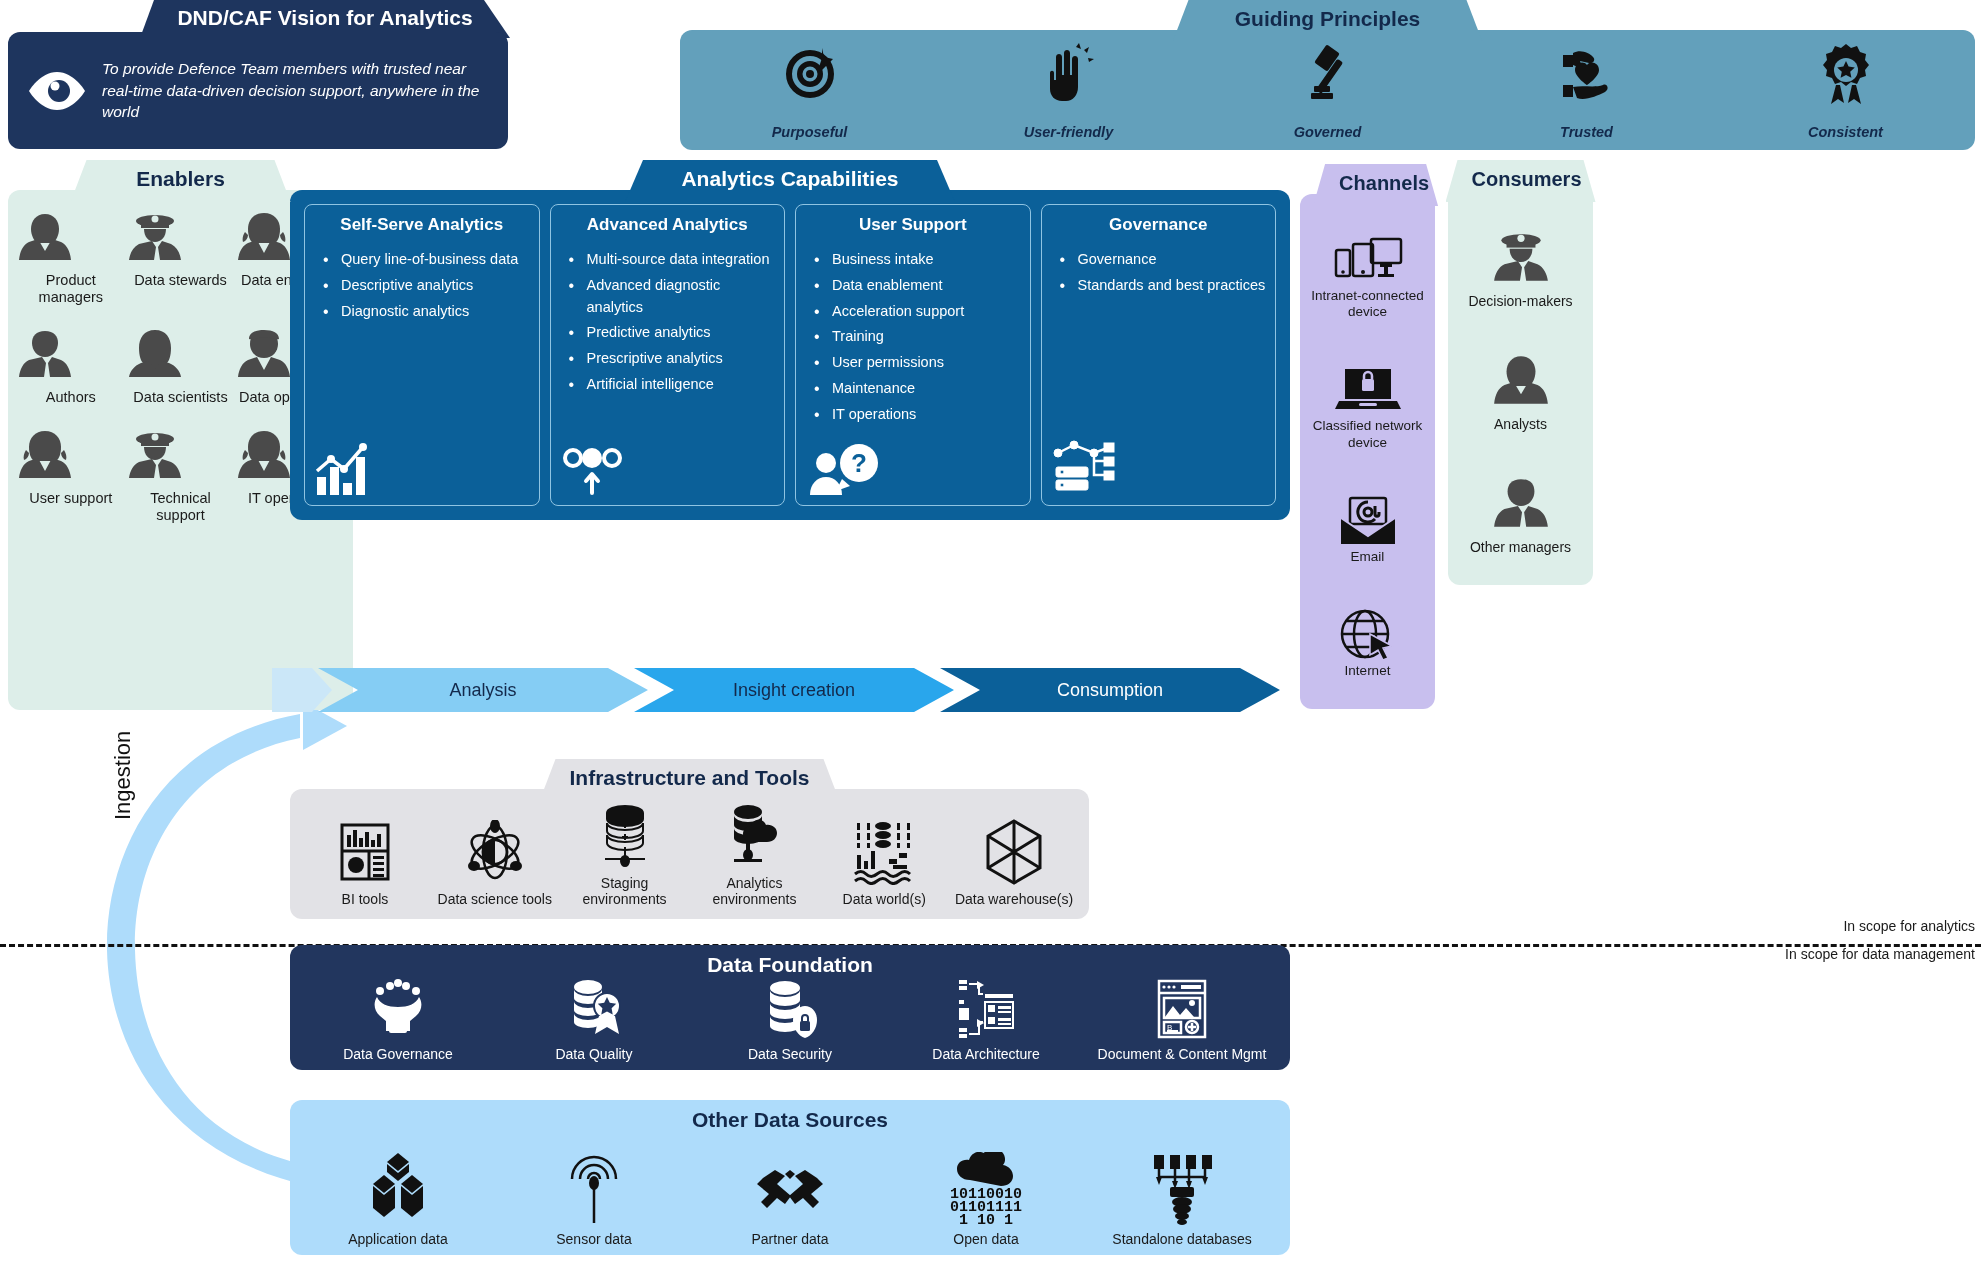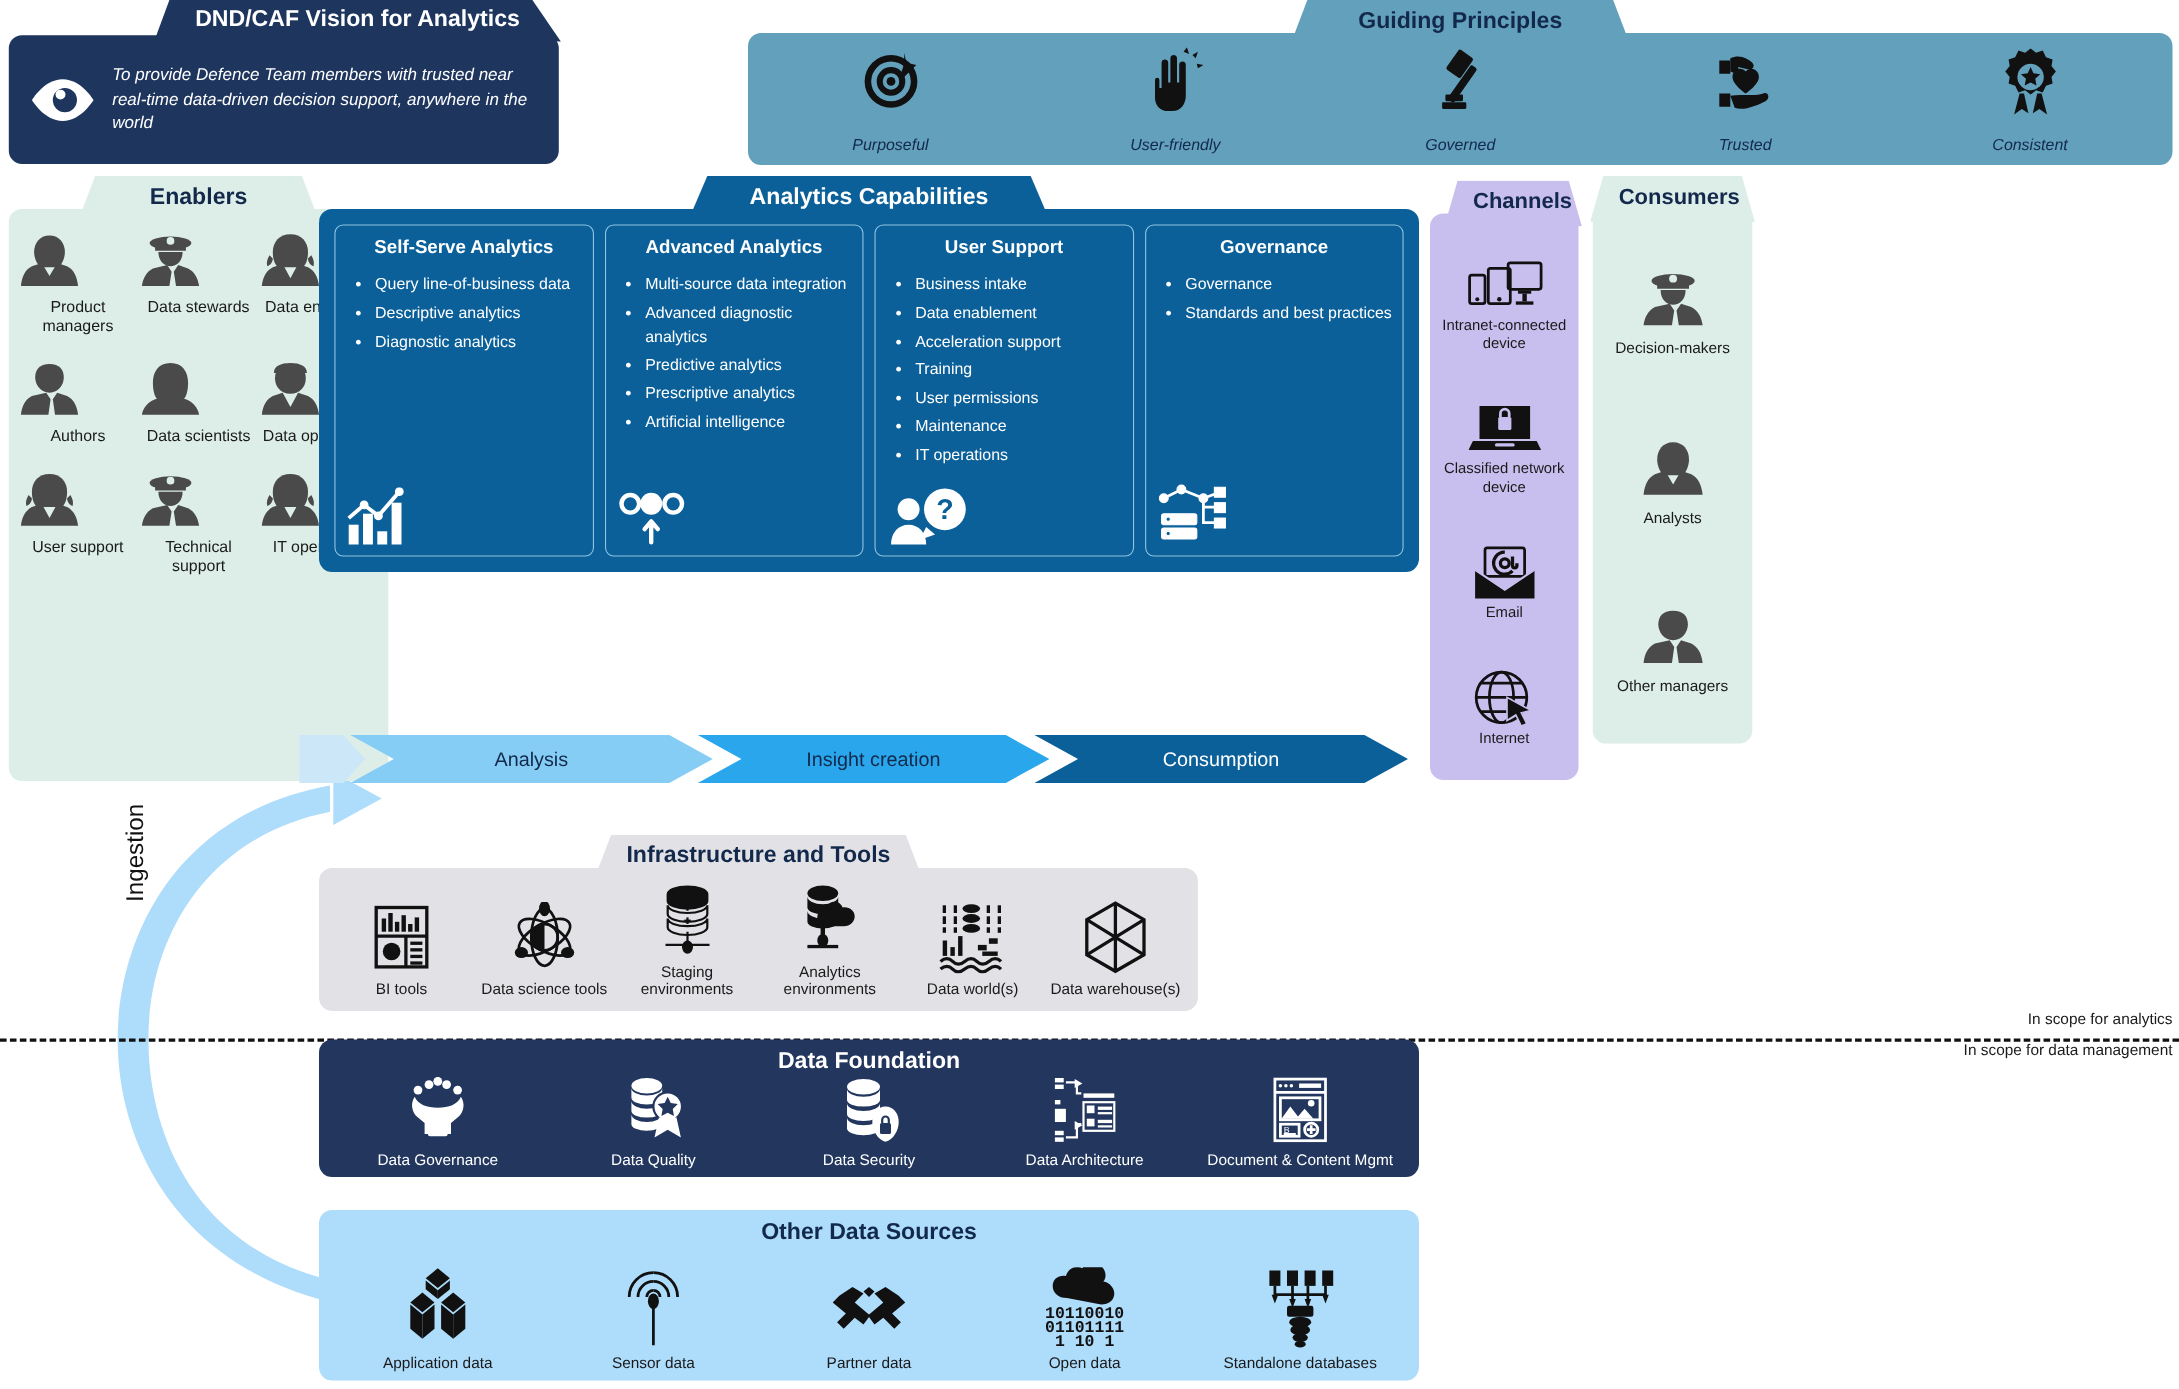--- a/index.html
+++ b/index.html
@@ -30,21 +30,21 @@
   #vision-text { color:#fff; font-style:italic; font-size:15.5px; line-height:1.38; }
 
   
   #gp { left:680px; top:0; width:1295px; height:150px; }
   #gp .tab { background:#63a0bb; font-size:21px; width:310px; padding:0;
              clip-path: polygon(16px 0, calc(100% - 16px) 0, 100% 100%, 0 100%); }
   #gp .body { background:#63a0bb; top:30px; }
   #gp .row { position:absolute; inset:0; display:flex; align-items:flex-end; padding-bottom:10px; }
   #gp .item { flex:1; text-align:center; }
   #gp .item .ico { height:68px; display:flex; align-items:center; justify-content:center; }
-  #gp .item .lbl { font-size:14.5px; font-weight:normal; font-style:italic; color:#13294b; margin-top:16px;}
+  #gp .item .lbl { font-size:14.5px; font-weight:bold; font-style:italic; color:#13294b; margin-top:16px;}
 
   
   #enablers { left:8px; top:160px; width:345px; height:550px; }
   #enablers .tab { background:#ddeee9; font-size:21px; width:220px;
                    clip-path: polygon(16px 0, calc(100% - 16px) 0, 100% 100%, 0 100%); }
   #enablers .body { background:#ddeee9; top:30px; padding:20px 8px 8px; }
   #enablers .grid { display:grid; grid-template-columns:repeat(3,1fr); row-gap:22px; }
   #enablers .cell { text-align:center; }
   #enablers .cell .lbl { font-size:14.5px; color:#1a1a1a; line-height:1.15; margin-top:2px;}
 
@@ -108,21 +108,21 @@
   #channels { left:1300px; top:164px; width:135px; height:545px; }
   #channels .tab { background:#c8bfee; font-size:20px; width:125px; left:56%;
                    clip-path: polygon(12px 0, calc(100% - 12px) 0, 100% 100%, 0 100%); }
   #channels .body { background:#c8bfee; top:30px; padding:18px 4px 8px;
                     display:flex; flex-direction:column; justify-content:space-around; }
   #channels .item { text-align:center; }
   #channels .item .ico { height:52px; display:flex; align-items:center; justify-content:center;}
   #channels .item .lbl { font-size:13.5px; color:#1a1a1a; line-height:1.2; margin-top:2px;}
 
   
-  #consumers { left:1448px; top:160px; width:145px; height:516px; }
+  #consumers { left:1448px; top:160px; width:145px; height:425px; }
   #consumers .tab { background:#ddeee9; font-size:20px; width:150px;
                     clip-path: polygon(12px 0, calc(100% - 12px) 0, 100% 100%, 0 100%); }
   #consumers .body { background:#ddeee9; top:30px; padding:18px 4px 8px;
                      display:flex; flex-direction:column; justify-content:space-around; }
   #consumers .item { text-align:center; }
   #consumers .item .ico { height:62px; display:flex; align-items:center; justify-content:center;}
   #consumers .item .lbl { font-size:14px; color:#1a1a1a; line-height:1.2; margin-top:2px;}
 
   
   #divider { position:absolute; left:0; top:944px; width:1981px; height:0;

